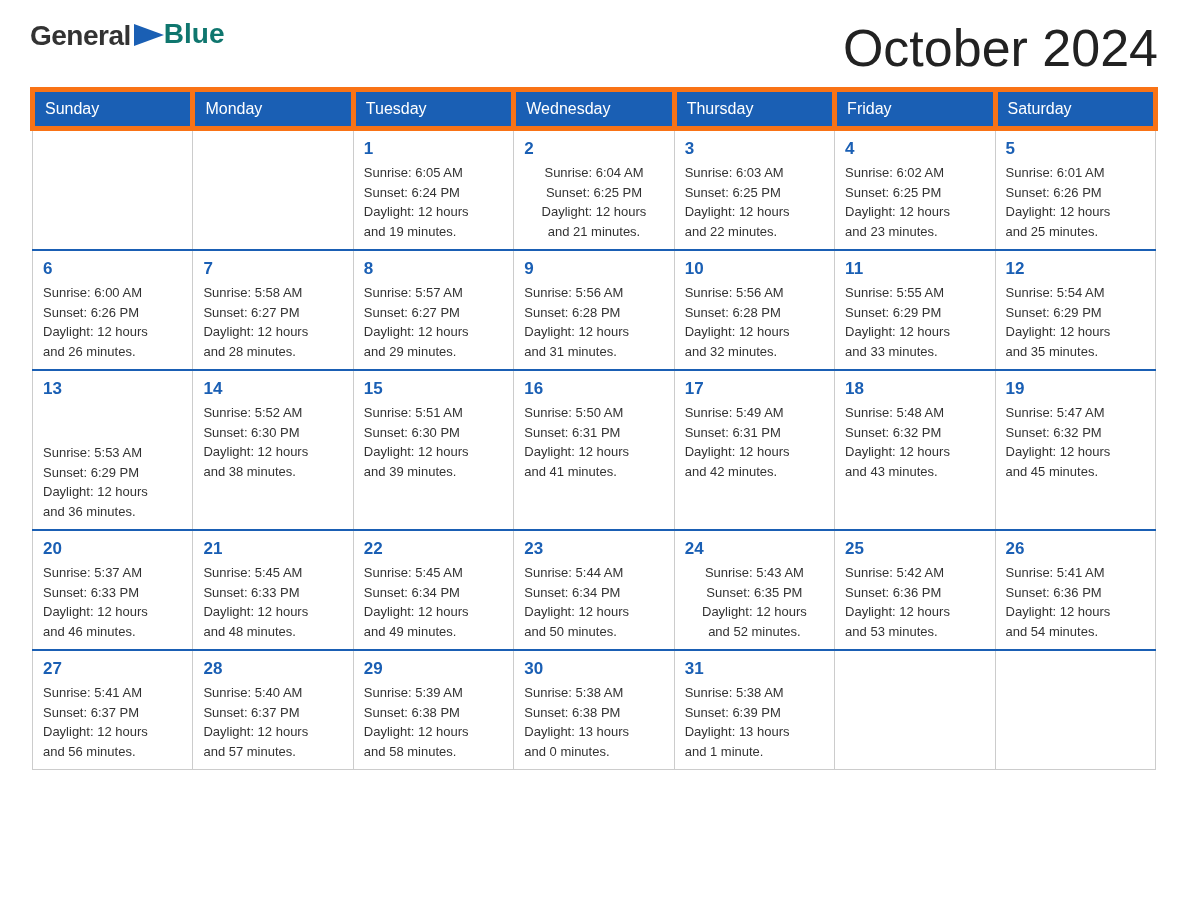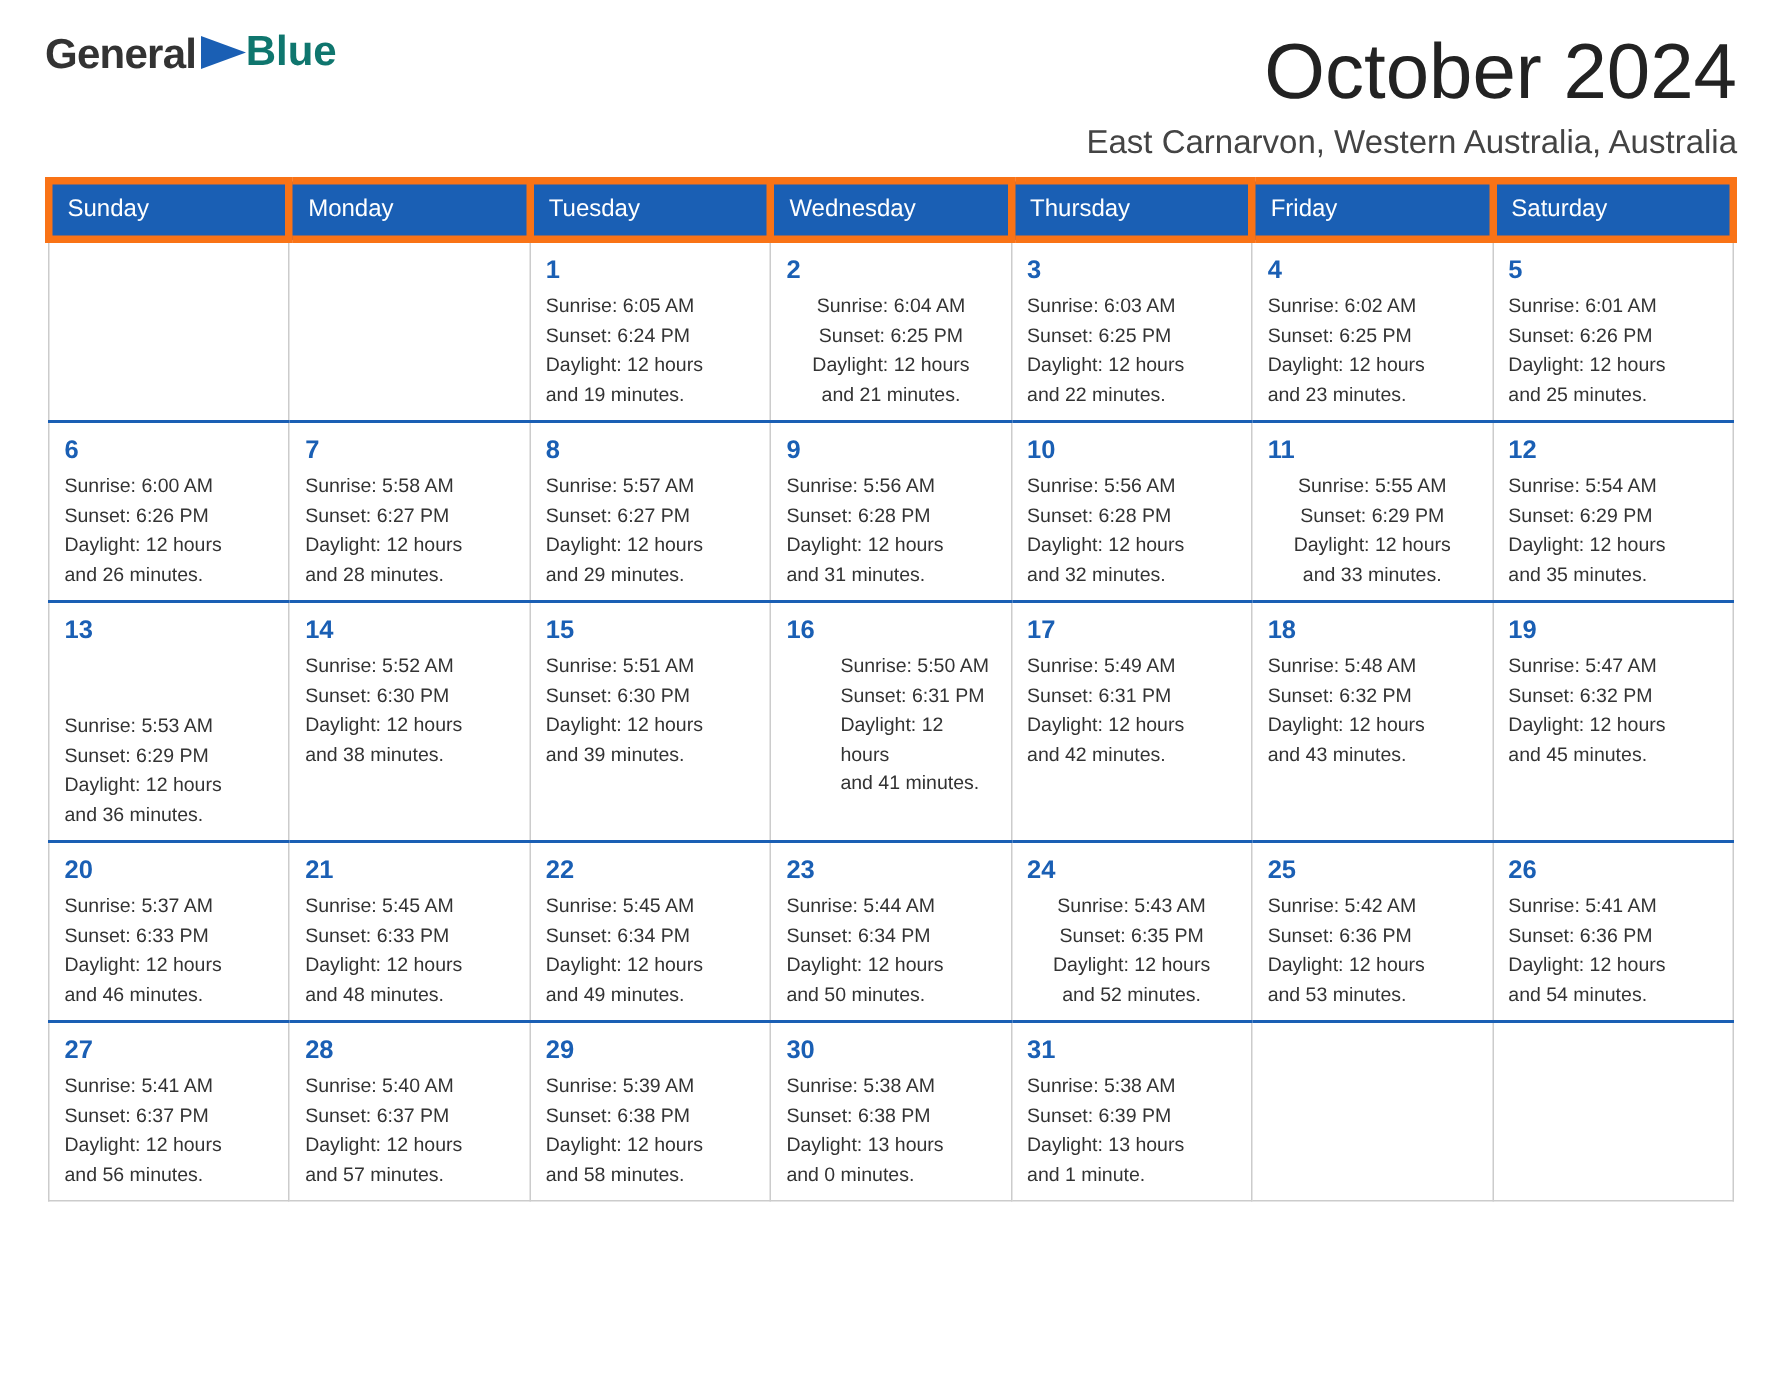--- a/index.html
+++ b/index.html
@@ -100,21 +100,20 @@
     <div class="logo-line1">
       <span class="logo-general">General</span>
       <svg width="30" height="22" viewBox="0 0 30 22" style="margin-left:3px; margin-top:-2px;">
         <polygon points="0,0 30,11 0,22" fill="#1a5fb4"></polygon>
       </svg>
     </div>
     <div class="logo-line2">Blue</div>
   </div>
   <div class="title-area">
     <div class="month-title">October 2024</div>
-    <div class="location-title">East Carnarvon, Western Australia, Australia</div>
   </div>
 </div>
 
 <table class="calendar-table">
   <thead>
     <tr>
       <th>Sunday</th>
       <th>Monday</th>
       <th>Tuesday</th>
       <th>Wednesday</th>
@@ -194,21 +193,21 @@
         </td>
         <td>
           <div class="day-number">10</div>
           <div class="day-info" style="white-space: pre-line;">Sunrise: 5:56 AM
 Sunset: 6:28 PM
 Daylight: 12 hours
 and 32 minutes.</div>
         </td>
         <td>
           <div class="day-number">11</div>
-          <div class="day-info" style="white-space: pre-line; text-align: center;">Sunrise: 5:55 AM
+          <div class="day-info" style="white-space: pre-line;">Sunrise: 5:55 AM
 Sunset: 6:29 PM
 Daylight: 12 hours
 and 33 minutes.</div>
         </td>
         <td>
           <div class="day-number">12</div>
           <div class="day-info" style="white-space: pre-line;">Sunrise: 5:54 AM
 Sunset: 6:29 PM
 Daylight: 12 hours
 and 35 minutes.</div>
@@ -231,21 +230,21 @@
         </td>
         <td>
           <div class="day-number">15</div>
           <div class="day-info" style="white-space: pre-line;">Sunrise: 5:51 AM
 Sunset: 6:30 PM
 Daylight: 12 hours
 and 39 minutes.</div>
         </td>
         <td>
           <div class="day-number">16</div>
-          <div class="day-info" style="white-space: pre-line; margin-left: 36px;">Sunrise: 5:50 AM
+          <div class="day-info" style="white-space: pre-line;">Sunrise: 5:50 AM
 Sunset: 6:31 PM
 Daylight: 12 hours
 and 41 minutes.</div>
         </td>
         <td>
           <div class="day-number">17</div>
           <div class="day-info" style="white-space: pre-line;">Sunrise: 5:49 AM
 Sunset: 6:31 PM
 Daylight: 12 hours
 and 42 minutes.</div>

